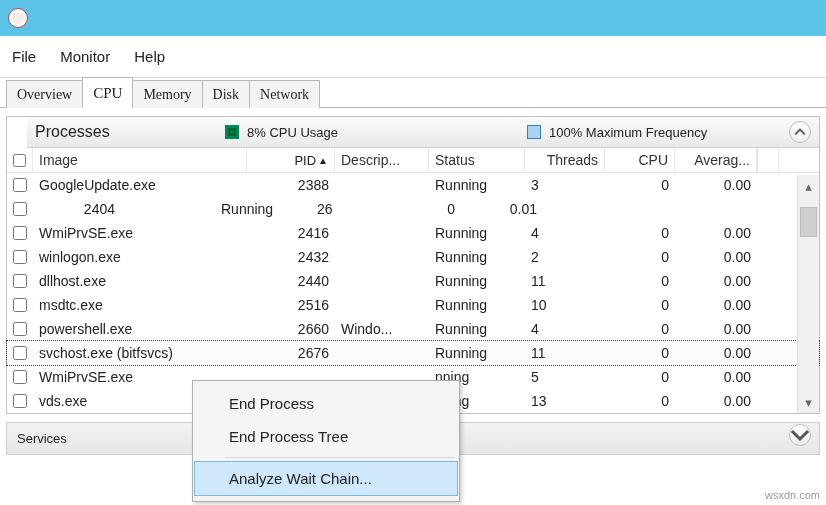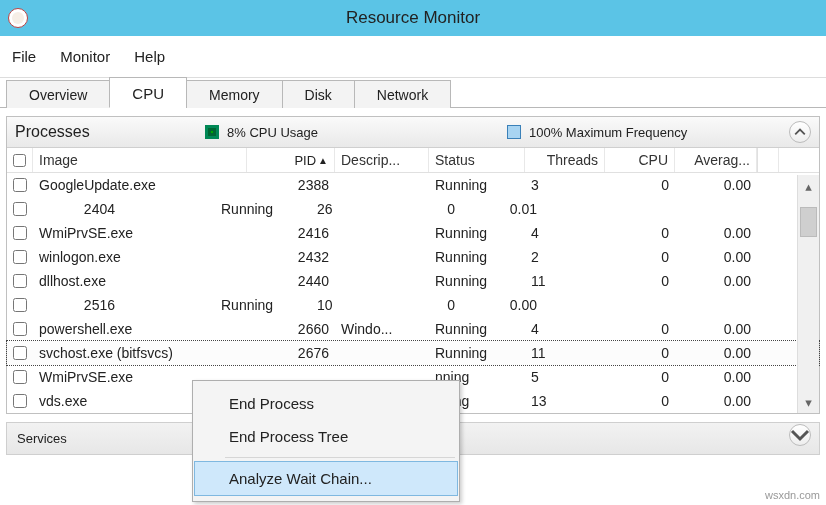--- a/index.html
+++ b/index.html
@@ -4,26 +4,26 @@
 <style>
 * { margin: 0; padding: 0; box-sizing: border-box; font-family: "Segoe UI", Tahoma, sans-serif; font-size: 13px; color: #222; }
 body { background: #fff; width: 826px; height: 505px; overflow: hidden; }
 .title-bar { background: #5bc4e6; height: 36px; display: flex; align-items: center; padding: 0 8px; position: relative; }
 .title-bar .app-icon { width: 20px; height: 20px; border: 1.5px solid #b44; border-radius: 50%; background: #fff; position: relative; margin-right: 10px; }
 .title-bar .app-icon::after { content: ""; position: absolute; inset: 3px; border-radius: 50%; background: #f6eee6; }
 .title-bar .title { position: absolute; left: 50%; transform: translateX(-50%); font-size: 17px; color: #222; }
 .menu-bar { height: 42px; display: flex; align-items: center; gap: 24px; padding: 0 12px; border-bottom: 1px solid #ddd; }
 .menu-bar .menu-item { font-size: 15px; color: #222; cursor: default; }
 .tab-strip { display: flex; align-items: flex-end; padding: 0 6px; height: 30px; border-bottom: 1px solid #b8b8b8; background: #fff; }
-.tab { padding: 6px 22px 5px; border: 1px solid #b8b8b8; border-bottom: none; margin-right: 0; font-size: 14px; background: #f3f3f3; cursor: default; position: relative; top: 1px; }
+.tab { padding: 6px 10px 5px; border: 1px solid #b8b8b8; border-bottom: none; margin-right: 0; font-size: 14px; background: #f3f3f3; cursor: default; position: relative; top: 1px; font-family: Liberation Serif, serif; }
 .tab.active { background: #fff; border-bottom: 1px solid #fff; font-size: 15px; padding-top: 7px; }
 .tab + .tab { margin-left: -1px; }
 .content { padding: 8px 6px 0; }
 .panel { border: 1px solid #c0c0c0; background: #fff; }
-.panel-header { display: flex; align-items: center; padding: 6px 8px; background: linear-gradient(#fafafa, #e9e9e9); border-bottom: 1px solid #cfcfcf; font-size: 16px; position: relative; }
+.panel-header { display: flex; align-items: center; padding: 6px 8px; background: linear-gradient(#fafafa, #e9e9e9); border-bottom: 1px solid #cfcfcf; font-size: 16px; position: relative; margin-left: 20px; }
 .panel-header .hdr-title { font-size: 16px; flex: 0 0 190px; }
 .panel-header .stat { display: flex; align-items: center; gap: 8px; font-size: 14px; }
 .panel-header .stat.freq { position: absolute; left: 500px; }
 .panel-header .sq { width: 14px; height: 14px; display: inline-block; }
 .panel-header .sq.green { background: #0a0; border: 3px solid #085; box-shadow: inset 0 0 0 3px #063; }
 .panel-header .sq.blue { background: #a8d4f2; border: 1px solid #3a80b8; }
 .panel-header .chev { position: absolute; right: 8px; width: 22px; height: 22px; border: 1px solid #bcbcbc; border-radius: 50%; background: linear-gradient(#fff,#eee); display: flex; align-items: center; justify-content: center; cursor: pointer; }
 .panel-header .chev svg { width: 12px; height: 12px; }
 .grid { position: relative; }
 .grid-header { display: flex; background: #fff; border-bottom: 1px solid #e0e0e0; }
@@ -54,21 +54,20 @@
 .ctx-menu .ctx-item { padding: 8px 20px 8px 34px; font-size: 15px; cursor: default; }
 .ctx-menu .divider { height: 1px; background: #d6d6d6; margin: 4px 2px 4px 30px; }
 .ctx-menu .ctx-item.highlight { background: #cfe8fb; outline: 1px solid #7fb8e0; }
 .watermark { position: absolute; right: 6px; bottom: 4px; font-size: 11px; color: #999; }
 </style>
 </head>
 <body>
 
 <div class="title-bar">
   <span class="app-icon"></span>
-  <span class="title">Resource Monitor</span>
 </div>
 
 <div class="menu-bar">
   <span class="menu-item">File</span>
   <span class="menu-item">Monitor</span>
   <span class="menu-item">Help</span>
 </div>
 
 <div class="tab-strip">
   <div class="tab">Overview</div>
@@ -177,20 +176,21 @@
             <div class="cell col-status">Running</div>
             <div class="cell col-thr">11</div>
             <div class="cell col-cpu">0</div>
             <div class="cell col-avg">0.00</div>
             <div class="cell col-scroll"></div>
           </div>
           <div class="row">
             <div class="cell col-chk">
               <input type="checkbox" style="">
             </div>
+            <div class="cell col-img">msdtc.exe</div>
             <div class="cell col-pid">2516</div>
             <div class="cell col-desc"></div>
             <div class="cell col-status">Running</div>
             <div class="cell col-thr">10</div>
             <div class="cell col-cpu">0</div>
             <div class="cell col-avg">0.00</div>
             <div class="cell col-scroll"></div>
           </div>
           <div class="row">
             <div class="cell col-chk">

